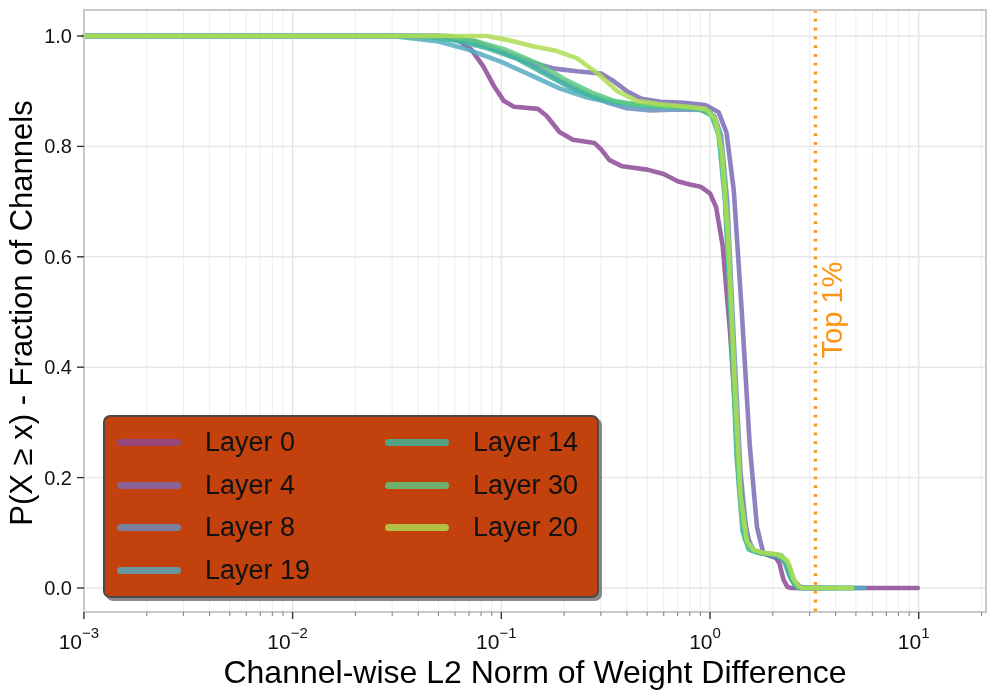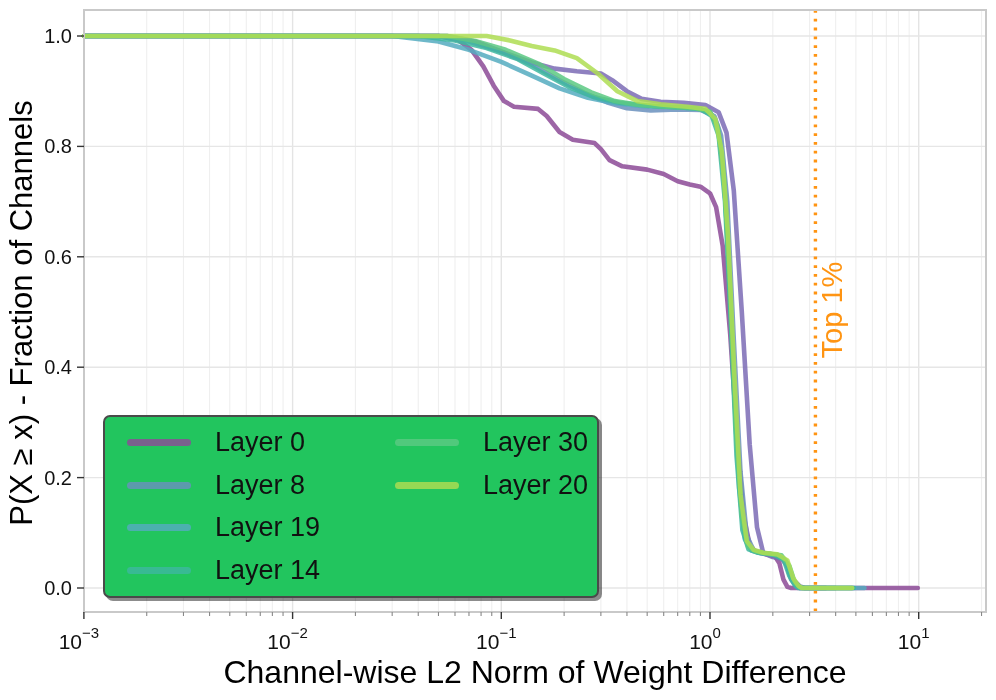--- a/index.html
+++ b/index.html
@@ -5,24 +5,24 @@
   html,body{margin:0;padding:0;background:#ffffff;}
   .figure{position:relative;width:996px;height:700px;background:#ffffff;overflow:hidden;
           font-family:"Liberation Sans",sans-serif;}
   .figure svg{position:absolute;left:0;top:0;}
   .ylabel{position:absolute;left:-276px;top:293px;width:600px;height:40px;
           text-align:center;font-size:31px;color:#000;white-space:nowrap;
           transform:rotate(-90deg);}
   .xlabel{position:absolute;left:135px;top:654px;width:800px;text-align:center;
           font-size:32px;color:#000;white-space:nowrap;}
   .legend{position:absolute;left:103px;top:415px;width:496px;height:183px;
-          background:#22c55e;border:2px solid #4a4a4a;border-radius:7px;
+          background:#c2410c;border:2px solid #4a4a4a;border-radius:7px;
           box-shadow:3px 3px 0 rgba(0,0,0,0.45);
           display:grid;grid-template-columns:268px 1fr;grid-template-rows:repeat(4,1fr);
-          grid-auto-flow:column;align-items:center;box-sizing:border-box;padding:4px 16px;}
+          grid-auto-flow:column;align-items:center;box-sizing:border-box;padding:4px 6px;}
   .legend-item{display:flex;align-items:center;padding-left:6px;}
   .legend-swatch{display:inline-block;width:64px;height:7px;border-radius:3.5px;
                  margin-right:24px;opacity:0.82;flex:0 0 auto;}
   .legend-label{font-size:27px;color:#111;white-space:nowrap;}
 </style>
 </head>
 <body>
 
 <div class="figure">
   <svg id="plot" width="996" height="700" viewBox="0 0 996 700">
@@ -140,20 +140,24 @@
       <text x="842.4248004753643" y="310" text-anchor="middle" font-size="29" fill="#ff9412" transform="rotate(-90 842.4248004753643 310)" font-family="&quot;Liberation Sans&quot;,sans-serif">Top 1%</text>
     </svg>
   <div class="ylabel">P(X ≥ x) - Fraction of Channels</div>
   <div class="xlabel">Channel-wise L2 Norm of Weight Difference</div>
   <div class="legend" id="legend">
       <div class="legend-item">
         <span class="legend-swatch" style="background: rgb(140, 74, 151);"></span>
         <span class="legend-label">Layer 0</span>
       </div>
       <div class="legend-item">
+        <span class="legend-swatch" style="background: rgb(123, 107, 181);"></span>
+        <span class="legend-label">Layer 4</span>
+      </div>
+      <div class="legend-item">
         <span class="legend-swatch" style="background: rgb(106, 144, 189);"></span>
         <span class="legend-label">Layer 8</span>
       </div>
       <div class="legend-item">
         <span class="legend-swatch" style="background: rgb(85, 171, 192);"></span>
         <span class="legend-label">Layer 19</span>
       </div>
       <div class="legend-item">
         <span class="legend-swatch" style="background: rgb(61, 183, 159);"></span>
         <span class="legend-label">Layer 14</span>

